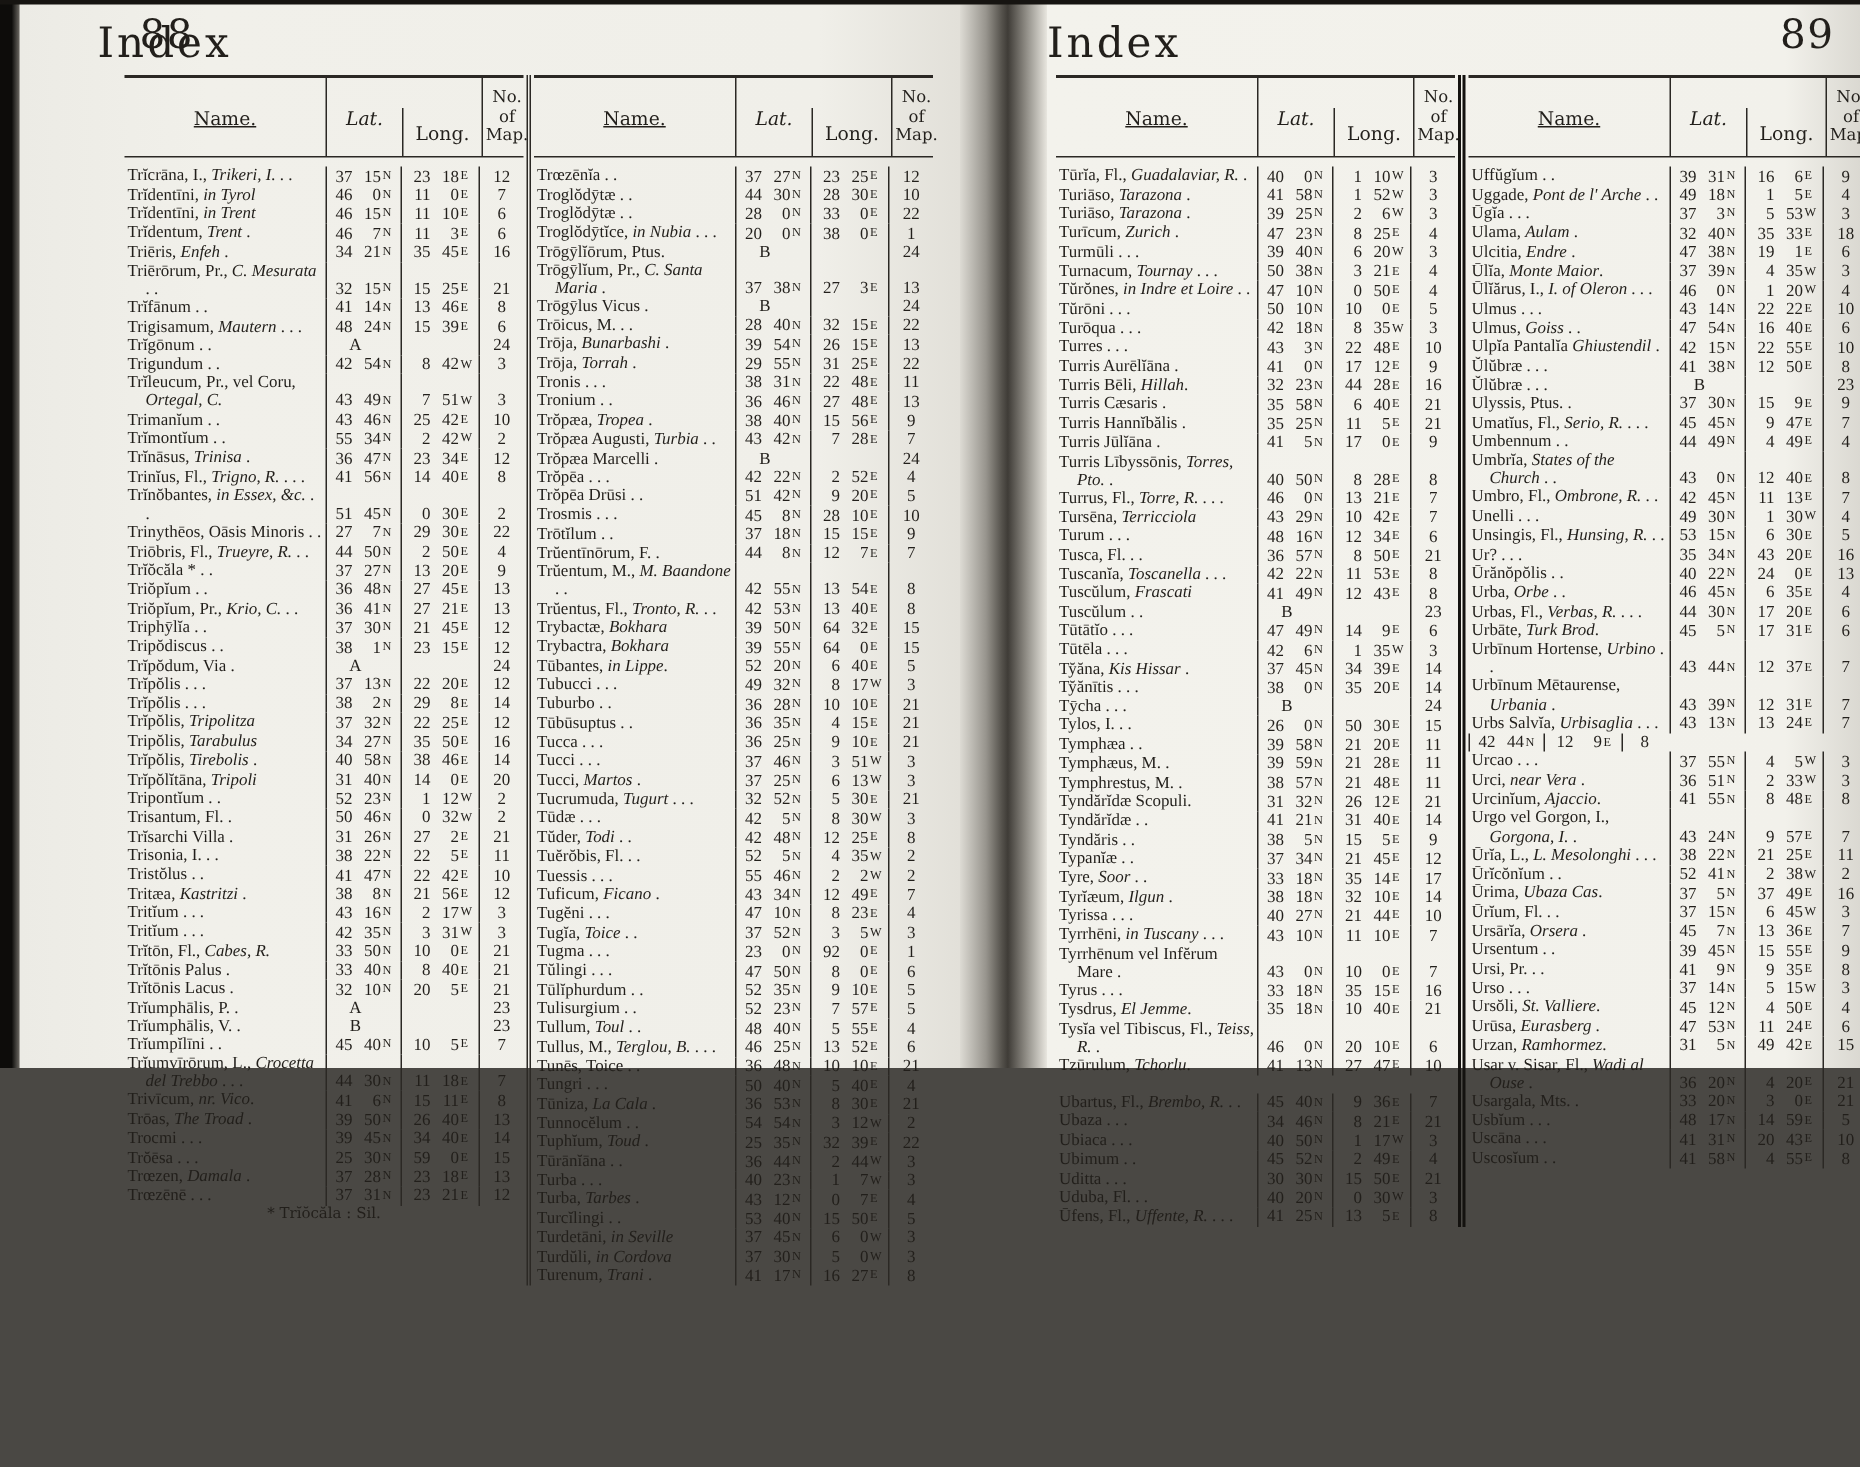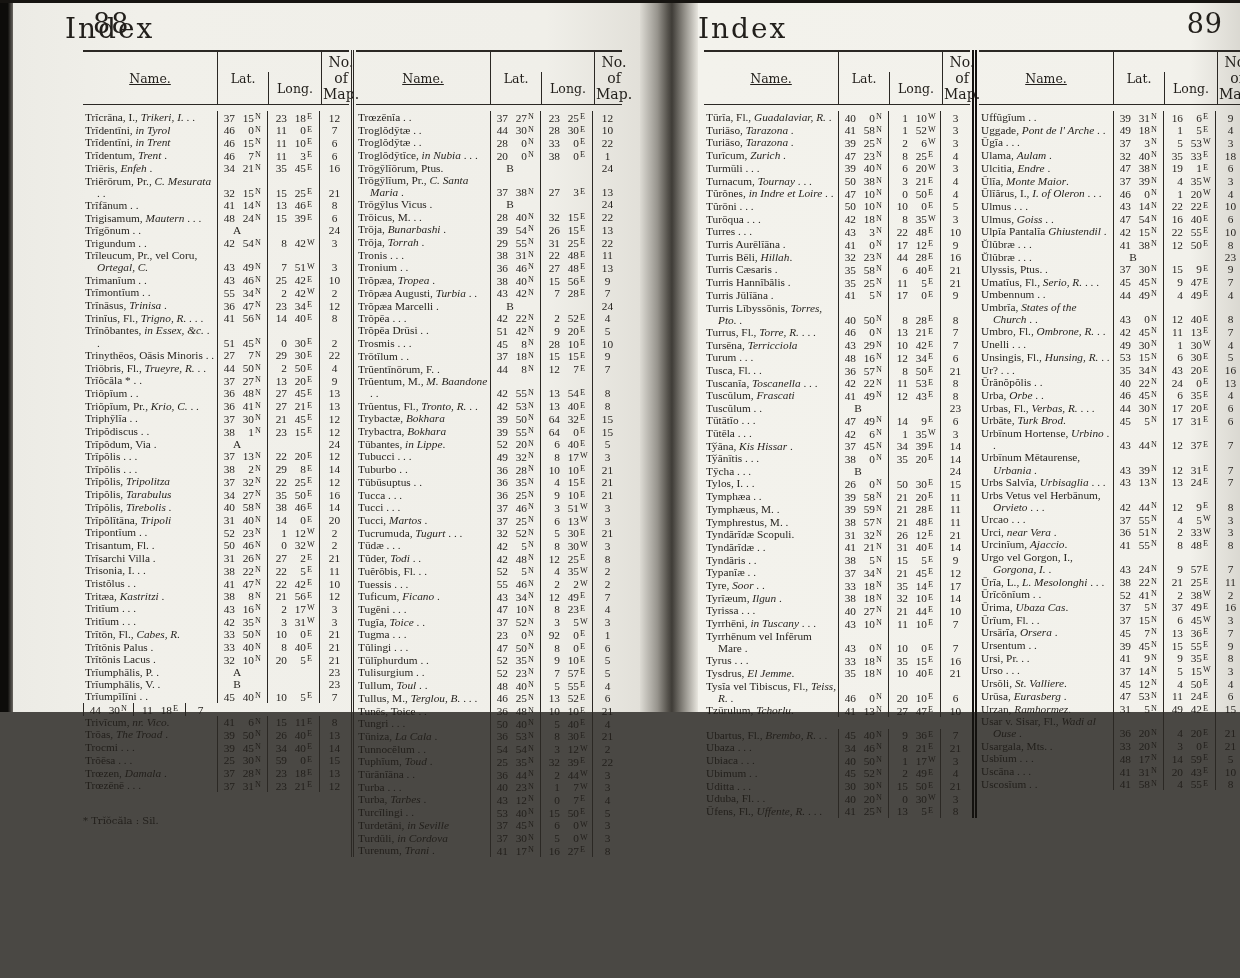--- a/index.html
+++ b/index.html
@@ -28,37 +28,37 @@
   .tables{display:flex;}
   .page-left .tables{padding-left:70px;}
   .page-right .tables{padding-left:6px;}
   .colgroup{width:266px;flex:0 0 266px;}
   .vdivider{flex:0 0 0px;border-left:3px double #2b2824;margin:0 2px;}
   .vdivider.bold{border-left:5px double #14120f;}
 
   .thead{display:flex;border-top:2px solid #2b2824;border-bottom:1.4px solid #2b2824;height:52px;}
   .th{display:flex;align-items:center;justify-content:center;font-size:12.5px;text-align:center;}
   .th-name{flex:0 0 134px;text-decoration:underline;}
-  .th-lat{flex:0 0 50px;border-left:1.2px solid #2b2824;}
+  .th-lat{flex:0 0 50px;border-left:1.2px solid #2b2824;font-style:italic;}
   .th-long{flex:0 0 52px;border-left:1.2px solid #2b2824;margin-top:20px;}
-  .th-map{flex:0 0 30px;border-left:1.2px solid #2b2824;font-size:14px;line-height:1.15;padding:12px 1px;}
+  .th-map{flex:0 0 30px;border-left:1.2px solid #2b2824;font-size:11px;line-height:1.15;padding:12px 1px;}
 
   .tbody{padding-top:6px;font-size:11.3px;line-height:12.2px;font-family:Liberation Serif, serif;}
   .row{display:flex;align-items:stretch;}
   .row.gap{height:12px;}
   .c-name{flex:0 0 134px;padding-left:14px;text-indent:-12px;box-sizing:border-box;padding-right:2px;}
   .c-lat,.c-long,.c-map{border-left:1.2px solid #2b2824;display:flex;align-items:flex-end;box-sizing:border-box;}
   .c-lat{flex:0 0 50px;justify-content:flex-end;padding-right:3px;}
   .c-long{flex:0 0 52px;justify-content:flex-end;padding-right:3px;}
   .c-map{flex:0 0 30px;justify-content:center;}
   .deg{flex:0 0 17px;text-align:right;}
   .min{flex:0 0 19px;text-align:right;}
   .dir{flex:0 0 9px;font-size:8.2px;text-align:left;padding-left:1px;padding-bottom:0.5px;}
   .letter{flex:1;text-align:center;padding-right:8px;}
-  .footnote{font-size:10px;text-align:left;width:266px;margin-top:23px;}
+  .footnote{font-size:10px;text-align:center;width:266px;margin-top:0;}
   i{font-style:italic;}
 </style>
 </head>
 <body>
 
 <div class="top-strip"></div>
 <div class="spread">
   <div class="edge-left"></div>
 
   <div class="page page-left">
@@ -661,20 +661,21 @@
                 <span class="dir">N</span>
               </div>
               <div class="c-long">
                 <span class="deg">10</span>
                 <span class="min">5</span>
                 <span class="dir">E</span>
               </div>
               <div class="c-map">7</div>
             </div>
             <div class="row">
+              <div class="c-name">Trĭumvīrōrum, L., <i>Crocetta del Trebbo</i> .  .  .</div>
               <div class="c-lat">
                 <span class="deg">44</span>
                 <span class="min">30</span>
                 <span class="dir">N</span>
               </div>
               <div class="c-long">
                 <span class="deg">11</span>
                 <span class="min">18</span>
                 <span class="dir">E</span>
               </div>
@@ -2671,21 +2672,20 @@
                 <span class="dir">N</span>
               </div>
               <div class="c-long">
                 <span class="deg">13</span>
                 <span class="min">24</span>
                 <span class="dir">E</span>
               </div>
               <div class="c-map">7</div>
             </div>
             <div class="row">
-              <div class="c-name">Urbs Vetus vel Herbānum, <i>Orvieto</i>  .  .  .</div>
               <div class="c-lat">
                 <span class="deg">42</span>
                 <span class="min">44</span>
                 <span class="dir">N</span>
               </div>
               <div class="c-long">
                 <span class="deg">12</span>
                 <span class="min">9</span>
                 <span class="dir">E</span>
               </div>

